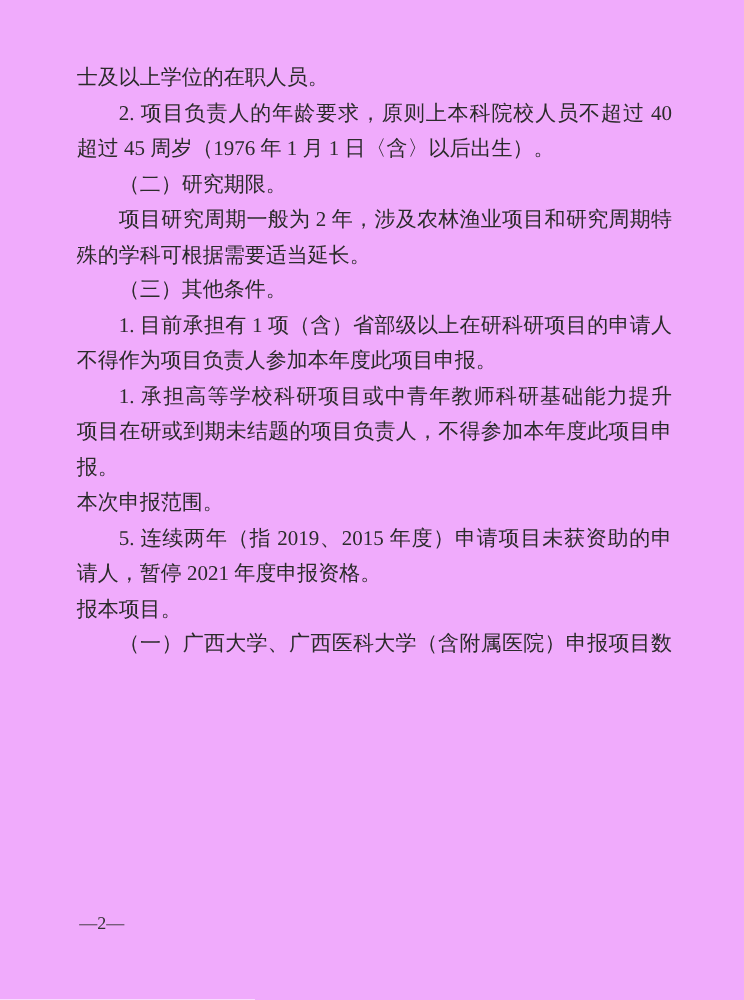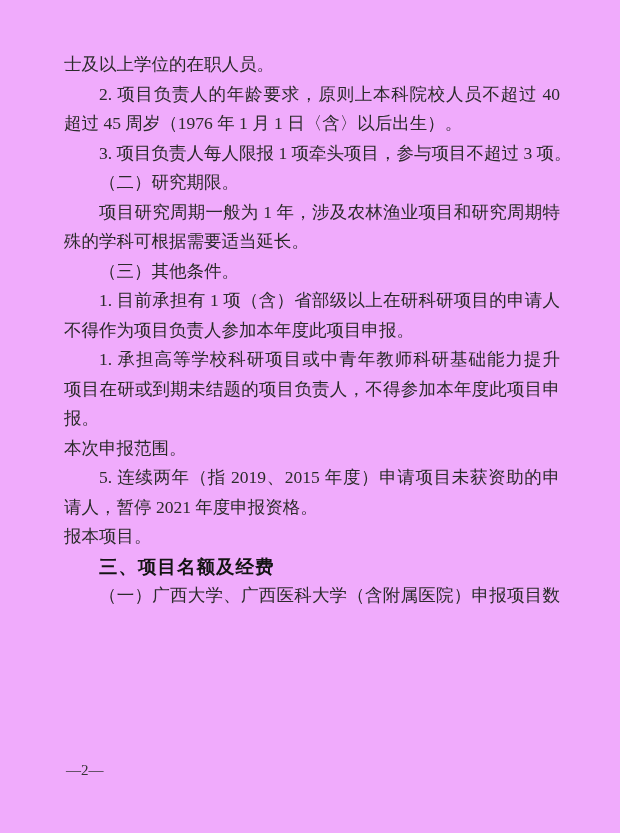--- a/index.html
+++ b/index.html
@@ -54,31 +54,29 @@
   }
 </style>
 </head>
 <body>
 
 <div class="page">
   <div class="content">
     <div class="line">士及以上学位的在职人员。</div>
     <div class="line indent fill">2. 项目负责人的年龄要求，原则上本科院校人员不超过 40</div>
     <div class="line">超过 45 周岁（1976 年 1 月 1 日〈含〉以后出生）。</div>
-    <div class="line indent fill">3. 项目负责人每人限报 1 项牵头项目，参与项目不超过 3 项。</div>
     <div class="line indent">（二）研究期限。</div>
-    <div class="line indent fill">项目研究周期一般为 1 年，涉及农林渔业项目和研究周期特</div>
+    <div class="line indent fill">项目研究周期一般为 2 年，涉及农林渔业项目和研究周期特</div>
     <div class="line">殊的学科可根据需要适当延长。</div>
     <div class="line indent">（三）其他条件。</div>
     <div class="line indent fill">1. 目前承担有 1 项（含）省部级以上在研科研项目的申请人</div>
     <div class="line">不得作为项目负责人参加本年度此项目申报。</div>
     <div class="line indent fill">1. 承担高等学校科研项目或中青年教师科研基础能力提升</div>
     <div class="line fill">项目在研或到期未结题的项目负责人，不得参加本年度此项目申</div>
     <div class="line">报。</div>
     <div class="line">本次申报范围。</div>
     <div class="line indent fill">5. 连续两年（指 2019、2015 年度）申请项目未获资助的申</div>
     <div class="line">请人，暂停 2021 年度申报资格。</div>
     <div class="line">报本项目。</div>
-    <div class="line indent heading">三、项目名额及经费</div>
     <div class="line indent fill">（一）广西大学、广西医科大学（含附属医院）申报项目数</div>
   </div>
   <div class="page-number">—2—</div>
 </div>
 
 </body></html>

